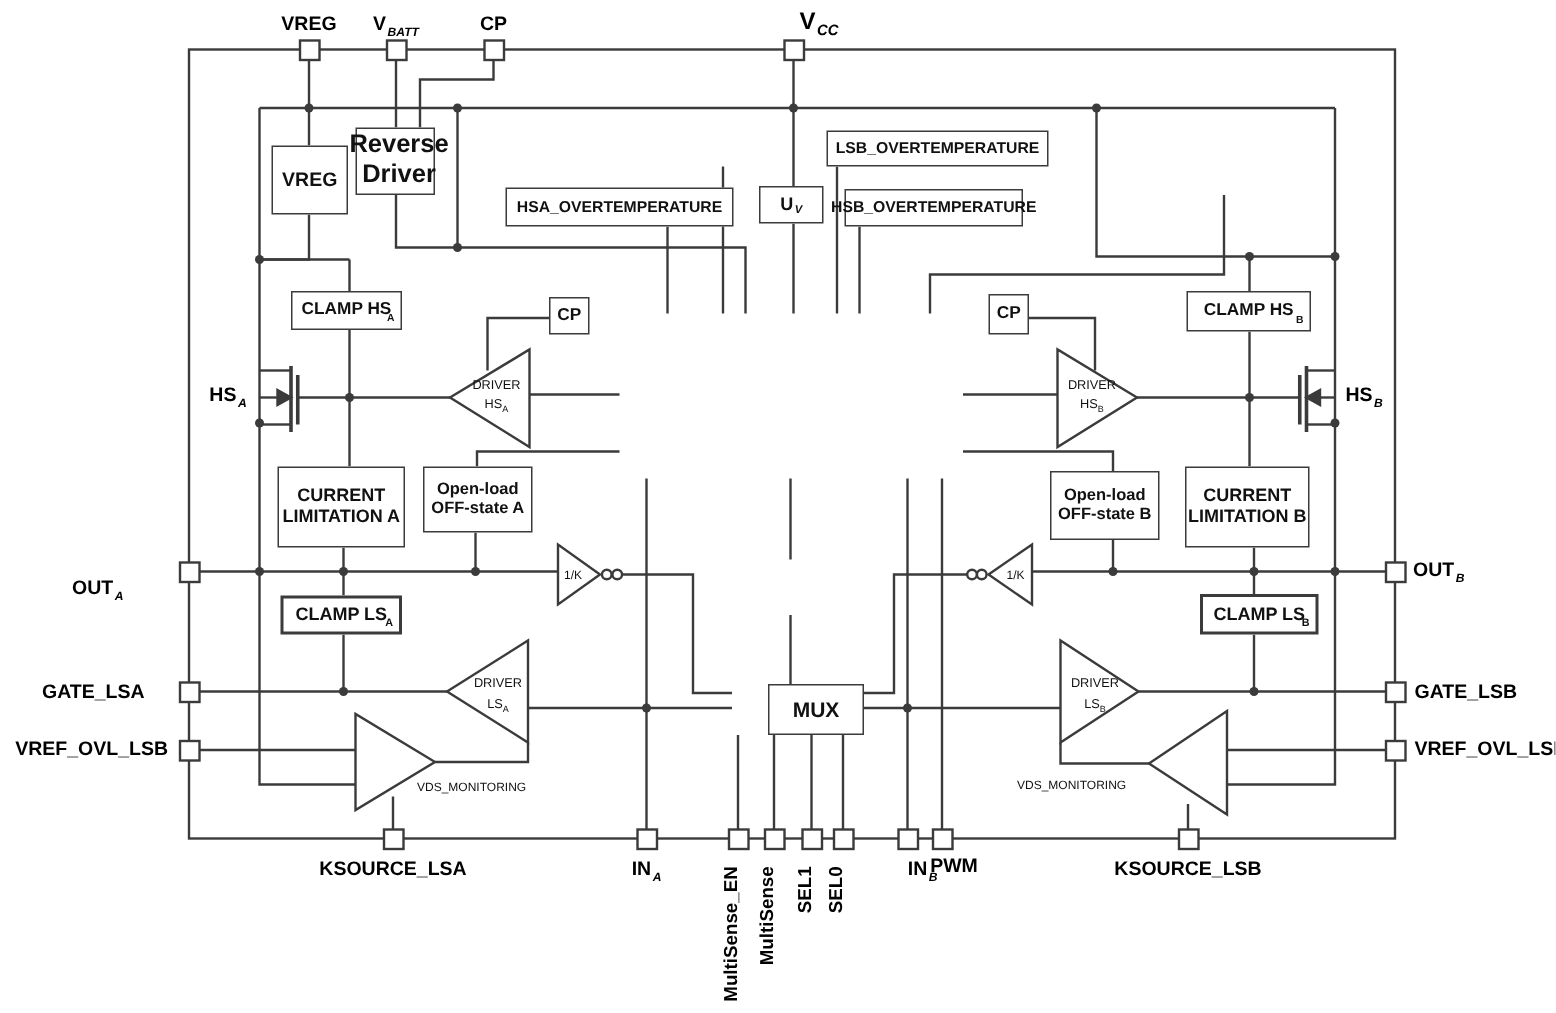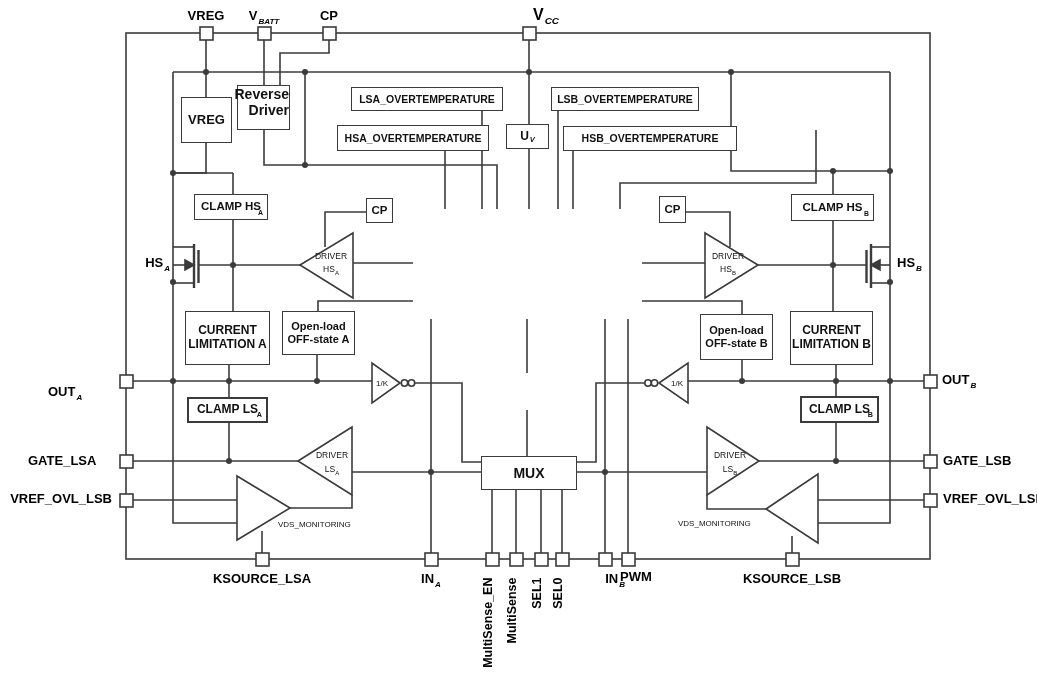--- a/index.html
+++ b/index.html
@@ -196,38 +196,35 @@
     <text x="382" y="386" font-size="8">1/K</text>
     <text x="677" y="386" font-size="8">1/K</text>
     <text x="278" y="527" font-size="8" text-anchor="start">VDS_MONITORING</text>
     <text x="678" y="526" font-size="8" text-anchor="start">VDS_MONITORING</text>
   </g>
 </svg>
 
 <div class="box" style="left:181px;top:97px;width:51px;height:46px;font-size:13px">
       <span>VREG</span>
     </div>
-<div class="box col leftalign" style="left:237px;top:85px;width:53px;height:45px;font-size:14px;align-items:flex-end">
+<div class="box col leftalign" style="left:237px;top:85px;width:53px;height:45px;font-size:17px;align-items:center">
       <span>Reverse</span>
       <span>Driver</span>
-    </div>
-<div class="box" style="left:351px;top:87px;width:152px;height:24px;font-size:10.5px">
-      <span>LSA_OVERTEMPERATURE</span>
     </div>
 <div class="box" style="left:337px;top:125px;width:152px;height:26px;font-size:10.5px">
       <span>HSA_OVERTEMPERATURE</span>
     </div>
 <div class="box" style="left:506px;top:124px;width:43px;height:25px;font-size:12px">
       <span>U</span>
       <span class="sub">V</span>
     </div>
 <div class="box" style="left:551px;top:87px;width:148px;height:24px;font-size:10.5px">
       <span>LSB_OVERTEMPERATURE</span>
     </div>
-<div class="box" style="left:563px;top:126px;width:174px;height:25px;font-size:10.5px">
+<div class="box" style="left:563px;top:126px;width:119px;height:25px;font-size:10.5px">
       <span>HSB_OVERTEMPERATURE</span>
     </div>
 <div class="box" style="left:194px;top:194px;width:74px;height:26px;font-size:11.5px">
       <span>CLAMP HS</span>
       <span class="subbox">A</span>
     </div>
 <div class="box" style="left:366px;top:198px;width:27px;height:25px;font-size:11.5px">
       <span>CP</span>
     </div>
 <div class="box" style="left:659px;top:196px;width:27px;height:27px;font-size:11.5px">
@@ -254,21 +251,21 @@
       <span>LIMITATION B</span>
     </div>
 <div class="box thick" style="left:187px;top:397px;width:81px;height:26px;font-size:12px">
       <span>CLAMP LS</span>
       <span class="subbox">A</span>
     </div>
 <div class="box thick" style="left:800px;top:396px;width:79px;height:27px;font-size:12px">
       <span>CLAMP LS</span>
       <span class="subbox">B</span>
     </div>
-<div class="box" style="left:481px;top:456px;width:96px;height:34px;font-size:14px">
+<div class="box" style="left:512px;top:456px;width:64px;height:34px;font-size:14px">
       <span>MUX</span>
     </div>
 
 <div class="lbl" style="left:176px;top:8px;width:60px;text-align:center;font-size:13px"><span>VREG</span></div>
 <div class="lbl" style="left:234px;top:8px;width:60px;text-align:center;font-size:13px"><span>V</span><span class="sub">BATT</span></div>
 <div class="lbl" style="left:299px;top:8px;width:60px;text-align:center;font-size:13px"><span>CP</span></div>
 <div class="lbl" style="left:499px;top:6px;width:60px;text-align:right;font-size:16px"><span>V</span><span class="sub">CC</span></div>
 
 <div class="lbl" style="left:48px;top:384px;width:64px;text-align:left;font-size:13px"><span>OUT</span><span class="sub">A</span></div>
 <div class="lbl" style="left:28px;top:453px;width:84px;text-align:left;font-size:13px"><span>GATE_LSA</span></div>
@@ -281,16 +278,16 @@
 <div class="lbl" style="left:212px;top:571px;width:100px;text-align:center;font-size:13px"><span>KSOURCE_LSA</span></div>
 <div class="lbl" style="left:408px;top:571px;width:46px;text-align:center;font-size:13px"><span>IN</span><span class="sub">A</span></div>
 <div class="vlabel" style="left:440px;top:618px"><span>MultiSense_EN</span></div>
 <div class="vlabel" style="left:464px;top:618px"><span>MultiSense</span></div>
 <div class="vlabel" style="left:489px;top:618px"><span>SEL1</span></div>
 <div class="vlabel" style="left:510px;top:618px"><span>SEL0</span></div>
 <div class="lbl" style="left:585px;top:571px;width:40px;text-align:right;font-size:13px"><span>IN</span><span class="sub">B</span></div>
 <div class="lbl" style="left:614px;top:569px;width:44px;text-align:center;font-size:13px"><span>PWM</span></div>
 <div class="lbl" style="left:742px;top:571px;width:100px;text-align:center;font-size:13px"><span>KSOURCE_LSB</span></div>
 
-<div class="lbl" style="left:134px;top:255px;width:36px;text-align:right;font-size:13px"><span>HS</span><span class="sub">A</span></div>
+<div class="lbl" style="left:134px;top:255px;width:36px;text-align:center;font-size:13px"><span>HS</span><span class="sub">A</span></div>
 <div class="lbl" style="left:897px;top:255px;font-size:13px"><span>HS</span><span class="sub">B</span></div>
 
 </div>
 
 </body></html>

